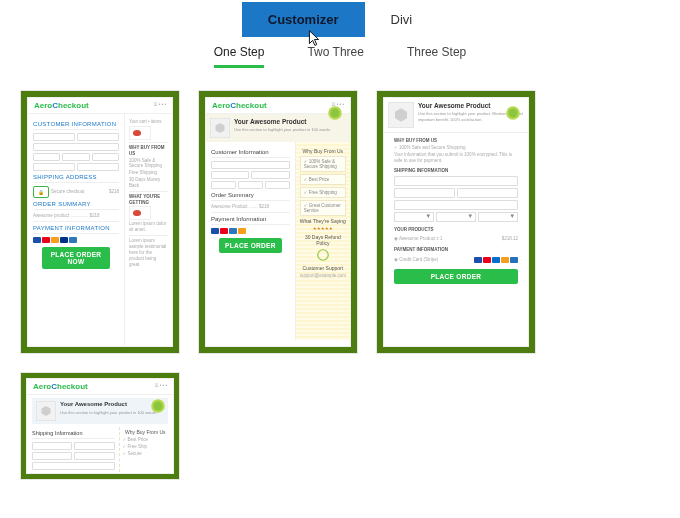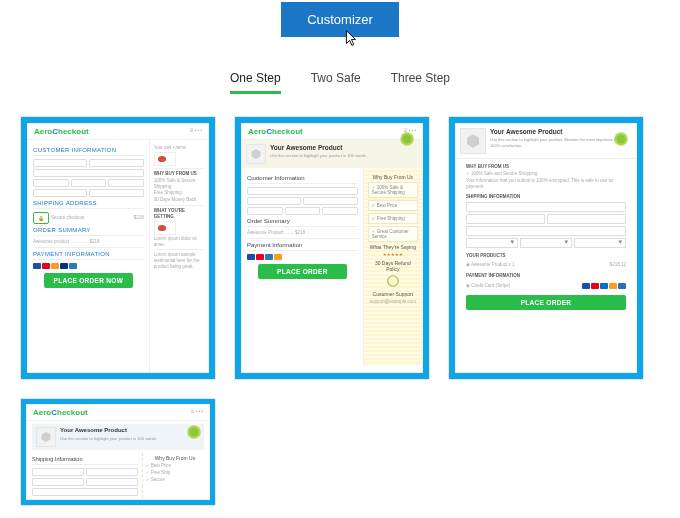--- a/index.html
+++ b/index.html
@@ -1,29 +1,29 @@
 <!DOCTYPE html>
 <html><head>
 <meta charset="utf-8">
 <style>
   * { box-sizing: border-box; margin: 0; padding: 0; }
   body { font-family: -apple-system, BlinkMacSystemFont, "Segoe UI", Arial, sans-serif; background: #fff; width: 680px; height: 518px; overflow: hidden; }
 
   .tabs { display: flex; gap: 0; justify-content: center; margin-top: 2px; position: relative; }
   .tab { padding: 10px 26px; font-size: 13px; color: #333; cursor: pointer; position: relative; }
-  .tab.active { background: #1c78c7; color: #ffffff; font-weight: 400; }
+  .tab.active { background: #1c78c7; color: #0f172a; font-weight: 700; }
   .cursor { position: absolute; left: 50%; top: 26px; width: 22px; height: 22px; pointer-events:none;}
   .cursor svg { width: 22px; height: 22px; }
 
-  .subtabs { display:flex; gap: 30px; justify-content:center; margin-top: 34px; }
+  .subtabs { display:flex; gap: 43px; justify-content:center; margin-top: 8px; }
   .subtab { font-size: 12px; color:#444; padding-bottom: 6px; cursor:pointer; }
   .subtab.active { border-bottom: 3px solid #2bbd4a; color:#222; }
 
   .templates { display:flex; gap: 18px; padding: 22px 20px 10px; flex-wrap: wrap; }
-  .card { width: 196px; height: 264px; border: 1px solid #e6e6e6; background:#0ea5e9; position:relative; overflow:hidden; }
+  .card { width: 160px; height: 264px; border: 1px solid #e6e6e6; background:#4d7c0f; position:relative; overflow:hidden; }
   .card-inner { position:absolute; inset:6px; background:#fff; border:1px solid #eee; }
 
   .logo-bar { padding:3px 6px; border-bottom:1px solid #f0f0f0; font-size:7px; color:#999; display:flex; justify-content:space-between;}
   .logo-txt { color:#2bbd4a; font-weight:700; font-size:8px;}
   .logo-txt .o { color:#1c78c7;}
 
   .two-col { display:flex; height: calc(100% - 16px); }
   .main-col { flex:2.2; padding:4px 5px; font-size:5px; color:#888;}
   .side-col { flex:1; border-left:1px solid #eee; padding:4px; font-size:5px; color:#888;}
   .side-col.yellow { background: repeating-linear-gradient(0deg,#fffbe6,#fffbe6 2px,#fdf6cf 2px,#fdf6cf 4px);}
@@ -69,25 +69,26 @@
 
 <div class="tabs">
   <div class="tab active">
     <span>Customizer</span>
     <span class="cursor">
       <svg viewBox="0 0 24 24">
           <path fill="#fff" stroke="#000" stroke-width="1" d="M7 3 L7 17 L10.5 13.5 L13 19 L15 18 L12.5 12.5 L17 12.5 Z"></path>
         </svg>
     </span>
   </div>
+  <div class="tab"><span>Divi</span></div>
 </div>
 
 <div class="subtabs">
   <div class="subtab active">One Step</div>
-  <div class="subtab">Two Safe</div>
+  <div class="subtab">Two Three</div>
   <div class="subtab">Three Step</div>
 </div>
 
 <div class="templates">
 
   <div class="card">
     <div class="card-inner">
       <div class="logo-bar">
         <span class="logo-txt">Aero<span class="o">C</span>heckout</span>
         <span class="tiny">☰ • • •</span>

